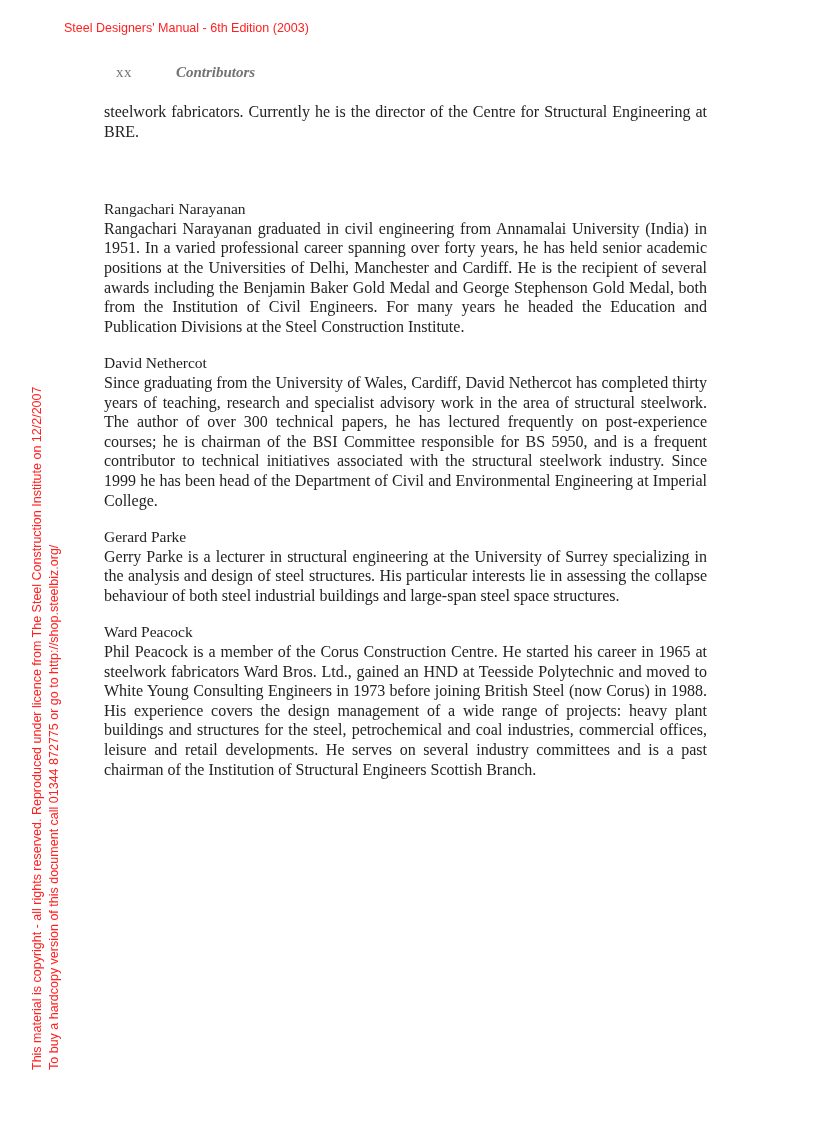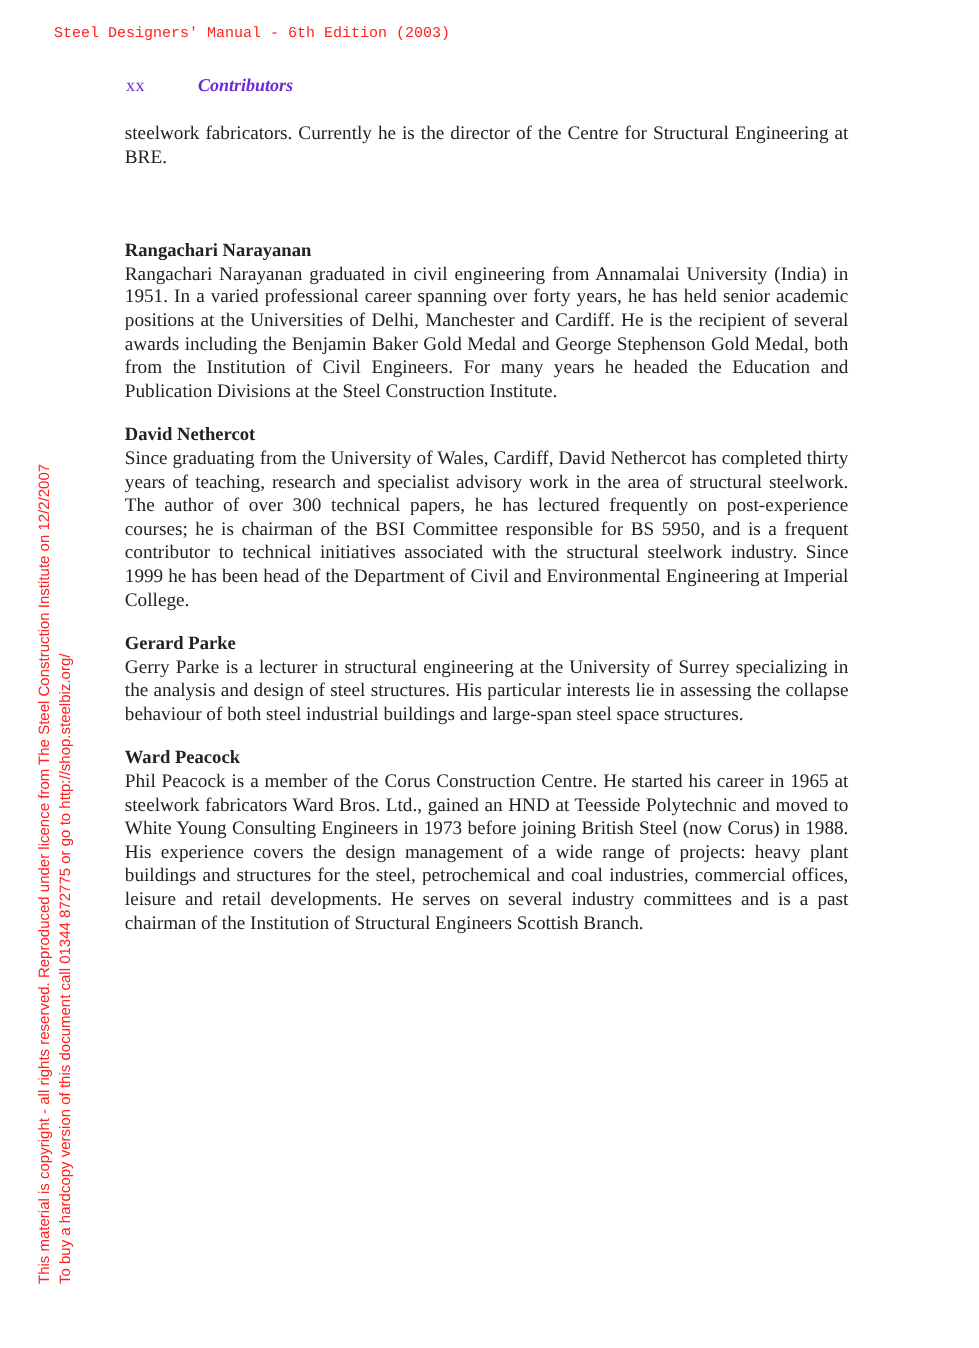--- a/index.html
+++ b/index.html
@@ -8,46 +8,46 @@
       background: #ffffff;
     }
     body {
       width: 816px;
       height: 1123px;
       position: relative;
       overflow: hidden;
     }
     .watermark-top {
       position: absolute;
-      left: 45px;
+      left: 64px;
       top: 21px;
-      font-family: Liberation Mono, monospace;
+      font-family: Liberation Sans, sans-serif;
       font-size: 12.5px;
       color: #ff2020;
       white-space: nowrap;
     }
     .side-watermark {
       position: absolute;
       font-family: "Liberation Sans", sans-serif;
       font-size: 12.5px;
       color: #ff2020;
       white-space: nowrap;
       transform-origin: left top;
       transform: rotate(-90deg);
     }
     .side-line-1 { left: 30px; top: 1070px; }
     .side-line-2 { left: 47px; top: 1070px; }
 
     .running-head {
       position: absolute;
-      left: 105px;
+      left: 116px;
       top: 64px;
       font-family: "Liberation Serif", serif;
       font-size: 15px;
-      color: #6d28d9;
+      color: #737373;
       white-space: nowrap;
     }
     .running-head .page-num {
       display: inline-block;
       width: 60px;
       letter-spacing: 0.5px;
     }
     .running-head .section-title {
       font-weight: bold;
       font-style: italic;
@@ -62,21 +62,21 @@
       font-size: 16px;
       line-height: 19.6px;
       color: #222;
     }
     .content p {
       margin: 0;
       text-align: justify;
       hyphens: manual;
     }
     .entry-name {
-      font-weight: bold;
+      font-weight: normal;
       margin: 0;
       font-size: 15.5px;
     }
     .entry-first { margin-top: 58px; }
     .entry { margin-top: 17px; }
     .entry-body { margin-top: 19px; }
   </style>
 </head>
 <body>
 

